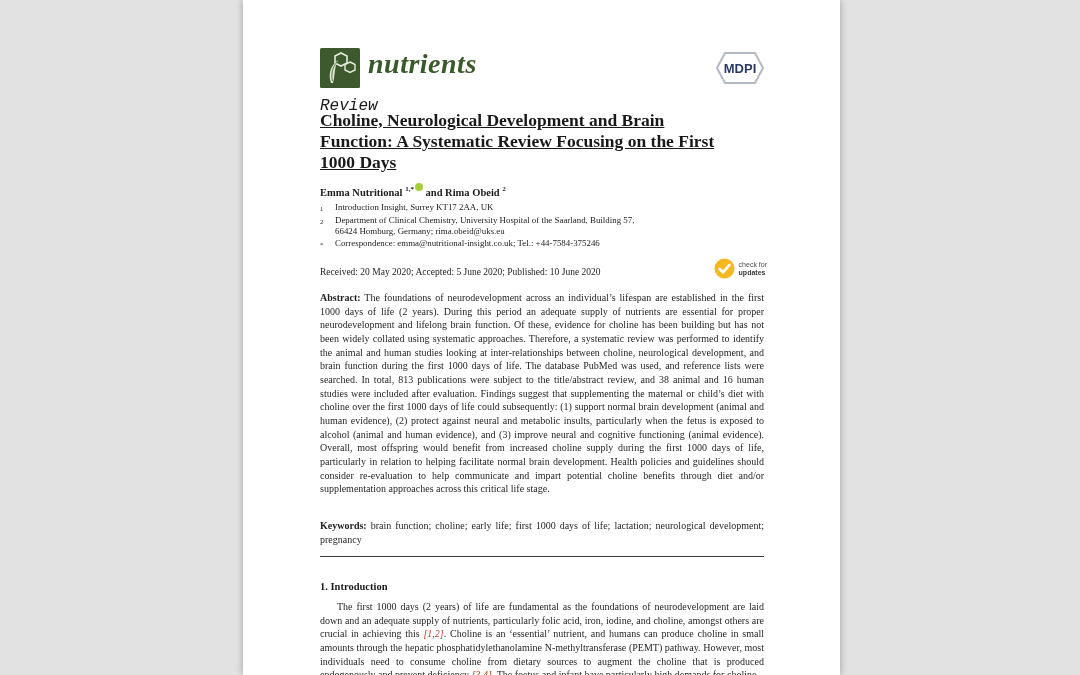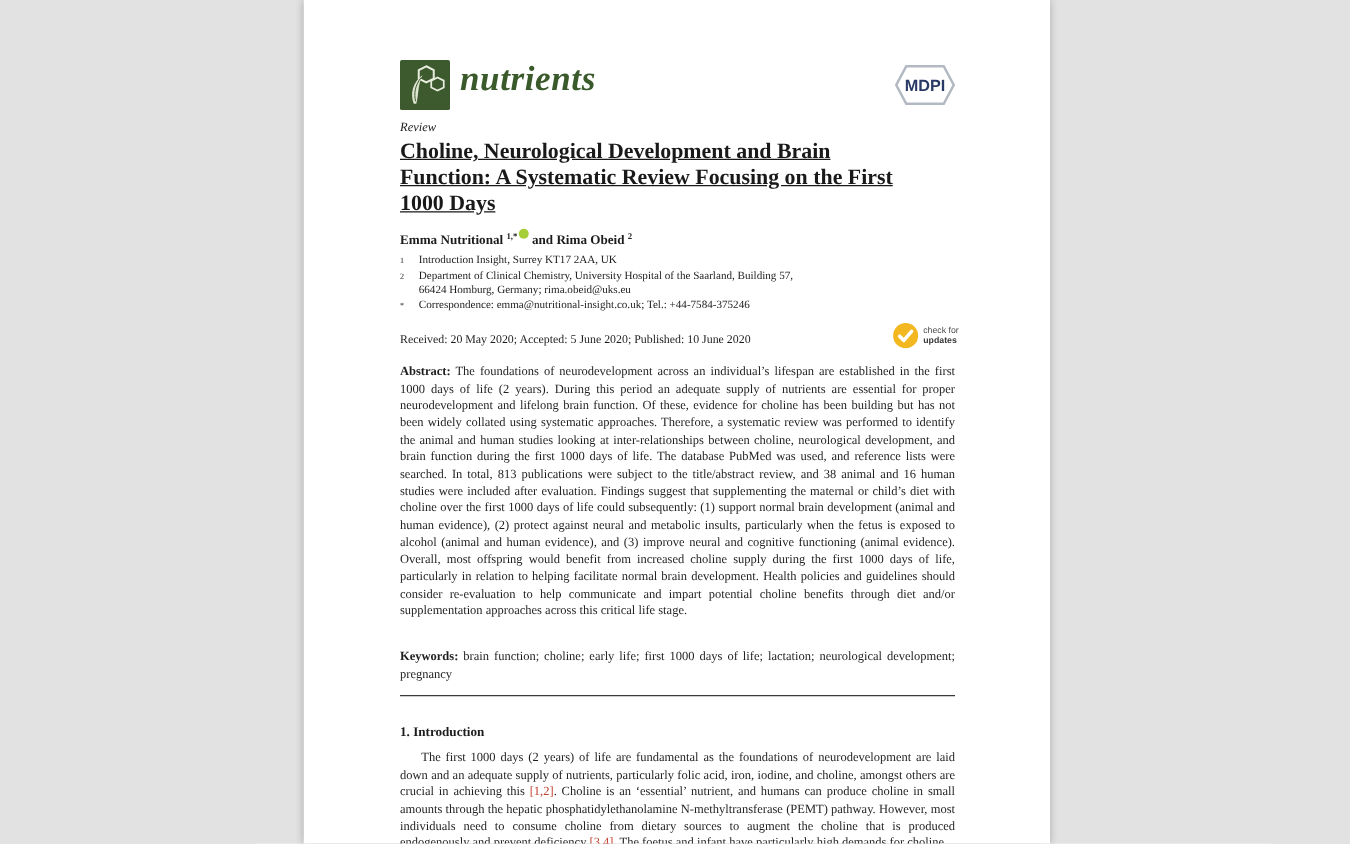--- a/index.html
+++ b/index.html
@@ -17,21 +17,21 @@
   
   .logo-row { top:46px; height:44px; }
   .journal-logo { position:absolute; left:0; top:2px; width:40px; height:40px; display:block; }
   .journal-wordmark {
     position:absolute; left:48px; top:2px;
     font-size:28px; font-weight:bold; font-style:italic; color:#3a5a2b; letter-spacing:.5px;
   }
   .mdpi-logo { position:absolute; right:-2px; top:4px; width:52px; height:36px; }
   .mdpi-text { font-family:"Liberation Sans",sans-serif; font-weight:bold; }
 
-  .review-label { top:97px; font-size:10px; font-style:italic; color:#1c1c1c; }
+  .review-label { top:97px; font-size:16px; font-style:italic; color:#1c1c1c;font-family:Liberation Mono, monospace; }
 
   .title { top:110px; font-size:17.5px; line-height:21px; font-weight:bold; color:#191919;text-decoration:underline; }
 
   .authors { top:183px; font-size:10.5px; font-weight:bold; color:#1c1c1c; }
   .authors sup { font-size:7px; }
   .orcid-icon {
     display:inline-block; width:8px; height:8px; border-radius:50%;
     background:#a6ce39; vertical-align:super; margin-left:1px;
     position:relative;
   }
@@ -52,21 +52,21 @@
   .bold-label { font-weight:bold; }
 
   .keywords { top:519px; font-size:10px; line-height:13.65px; text-align:justify; color:#1f1f1f; }
 
   .rule { top:556px; border-top:1.4px solid #3a3a3a; height:0; }
 
   .section-heading { top:581px; font-size:10.5px; font-weight:bold; color:#1c1c1c; }
 
   .intro { top:600px; font-size:10px; line-height:13.65px; text-align:justify; color:#1f1f1f; text-indent:17px; }
 
-  .cite { color:#c2402f; cursor:pointer; }
+  .cite { color:#c2402f; cursor:pointer;font-style:italic; }
 </style>
 </head>
 <body>
 
 <div class="canvas">
   <div class="page">
 
     <div class="band logo-row">
       <svg class="journal-logo" viewBox="0 0 40 40">
         <rect x="0" y="0" width="40" height="40" rx="1.5" fill="#3c5a2e"></rect>

